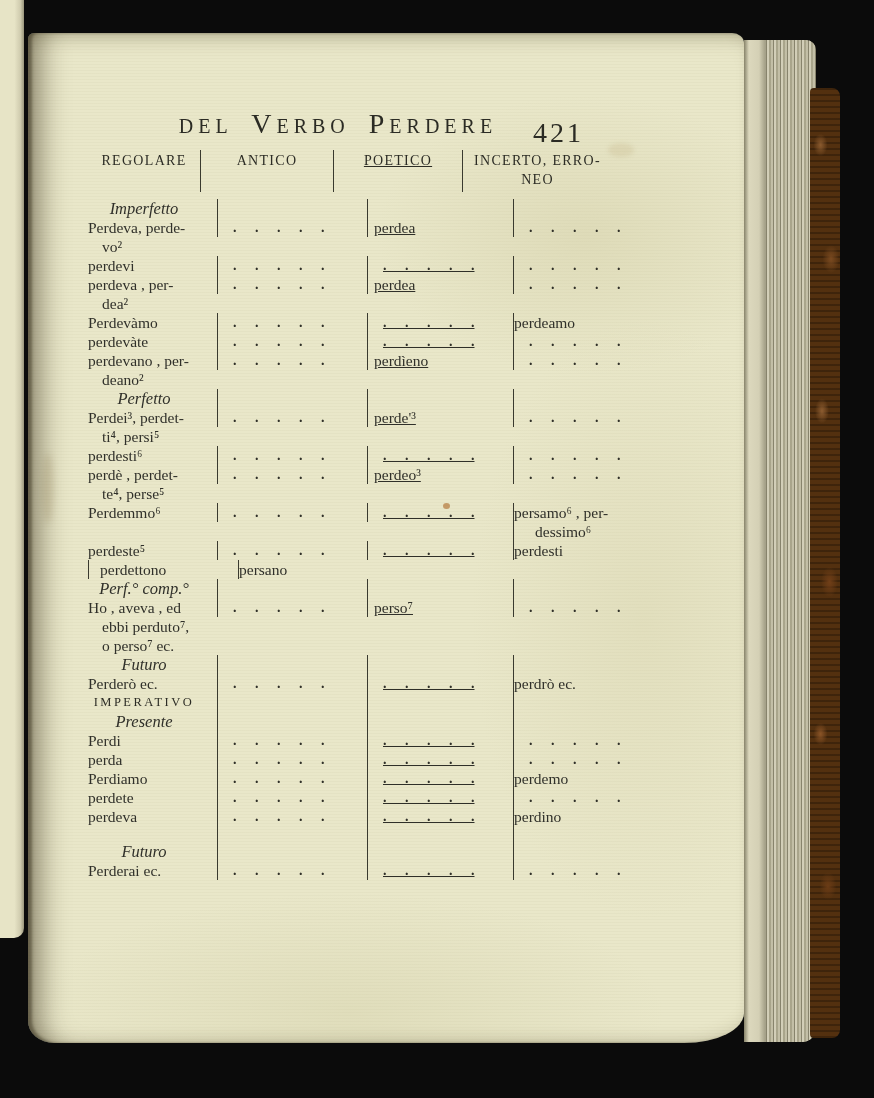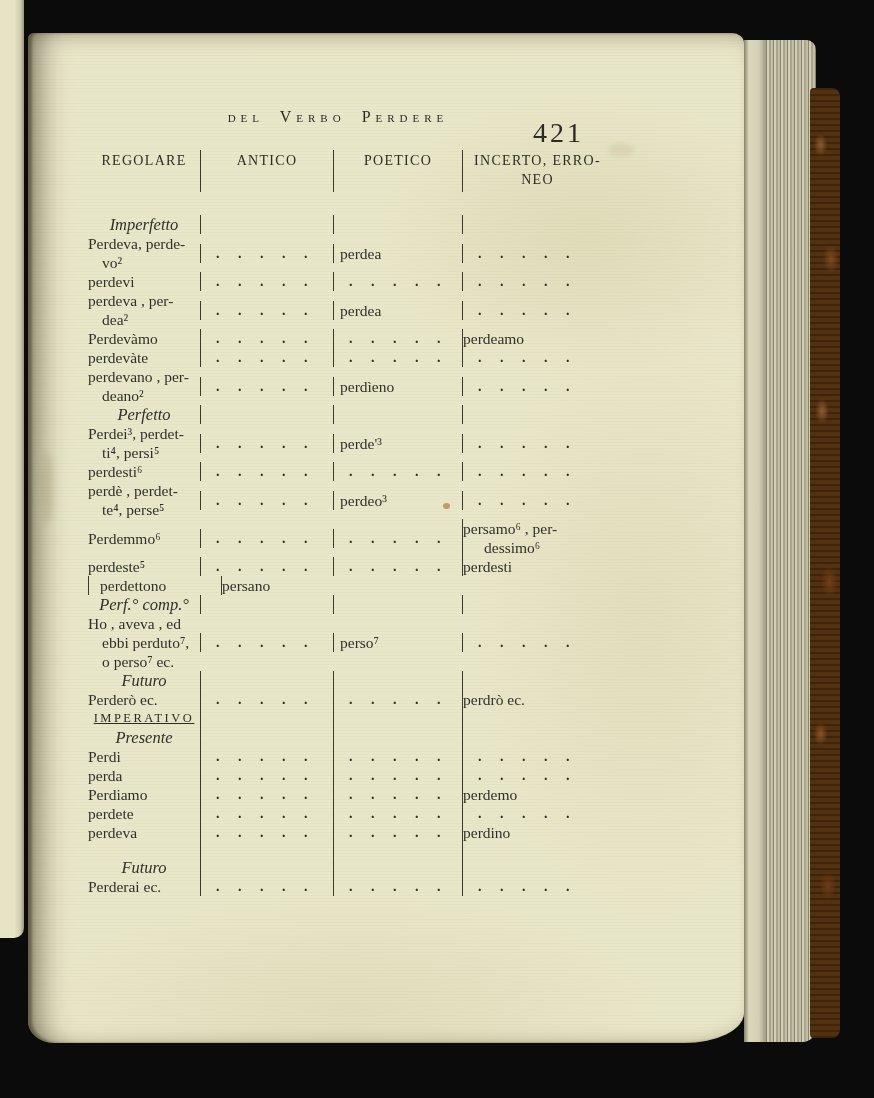--- a/index.html
+++ b/index.html
@@ -69,51 +69,51 @@
   .stain1{left:415px;top:470px;width:7px;height:6px;background:rgba(172,104,38,.6);filter:blur(.5px);}
   .stain2{left:14px;top:420px;width:12px;height:70px;background:rgba(120,90,40,.14);filter:blur(3px);}
   .stain3{left:580px;top:110px;width:26px;height:14px;background:rgba(160,130,70,.13);filter:blur(2px);}
 
   
   .running-head{position:absolute;left:0;top:0;width:100%;}
   .head-title{
     position:absolute;left:150px;top:75px;width:320px;
     text-align:center;
     font-variant:small-caps;
-    font-size:16px;letter-spacing:5px;word-spacing:7px;
+    font-size:28px;letter-spacing:5px;word-spacing:7px;
     color:#2b2b24;
   }
   .page-number{
     position:absolute;left:505px;top:84px;width:90px;
     font-size:28px;letter-spacing:3px;color:#2b2b24;
   }
 
   
   .conj-table{position:absolute;left:60px;top:117px;width:524px;font-size:15.5px;line-height:19px;}
-  .thead{display:flex;align-items:center;margin-bottom:23px;}
-  .trow{display:flex;align-items:center;}
+  .thead{display:flex;align-items:center;margin-bottom:7px;}
+  .trow{display:flex;align-items:flex-start;gap:17px;}
   .cell{
     box-sizing:border-box;flex:0 0 auto;
     white-space:pre;min-height:19px;
   }
   .c0{width:112px;padding-left:14px;text-indent:-14px;}
   .c1{width:133px;border-left:1.6px solid #3a3a2f;padding-left:32px;text-indent:-21px;}
-  .c2{width:129px;border-left:1.6px solid #3a3a2f;padding-left:27px;text-indent:-21px;}
+  .c2{width:129px;border-left:1.6px solid #3a3a2f;padding-left:27px;text-indent:-21px;text-decoration:underline;}
   .c3{width:150px;border-left:1.6px solid #3a3a2f;padding-left:21px;text-indent:-21px;}
   .cell.head{
     min-height:42px;text-align:center;text-indent:0;padding-left:0;
     font-size:14px;letter-spacing:1.3px;color:#2c2c25;padding-top:1px;
   }
   .cell.dots{
     padding-left:15px;text-indent:0;
     word-spacing:15px;letter-spacing:0;
     color:#2f2f28;font-weight:bold;font-size:14px;line-height:19px;
   }
   .trow.sec .c0{padding-left:0;text-indent:0;text-align:center;font-style:italic;font-size:16.5px;}
-  .trow.mood .c0{padding-left:0;text-indent:0;text-align:center;font-size:12.5px;letter-spacing:2.5px;color:#2c2c25;text-decoration:underline;}
+  .trow.mood .c0{padding-left:0;text-indent:0;text-align:center;font-size:12.5px;letter-spacing:2.5px;color:#2c2c25;}
   .trow.gap{height:16px;}
   .trow.gap .cell{min-height:16px;}
 </style>
 </head>
 <body>
 
 <div class="photo">
   <div class="left-sliver"></div>
 
   <div class="main-page">

